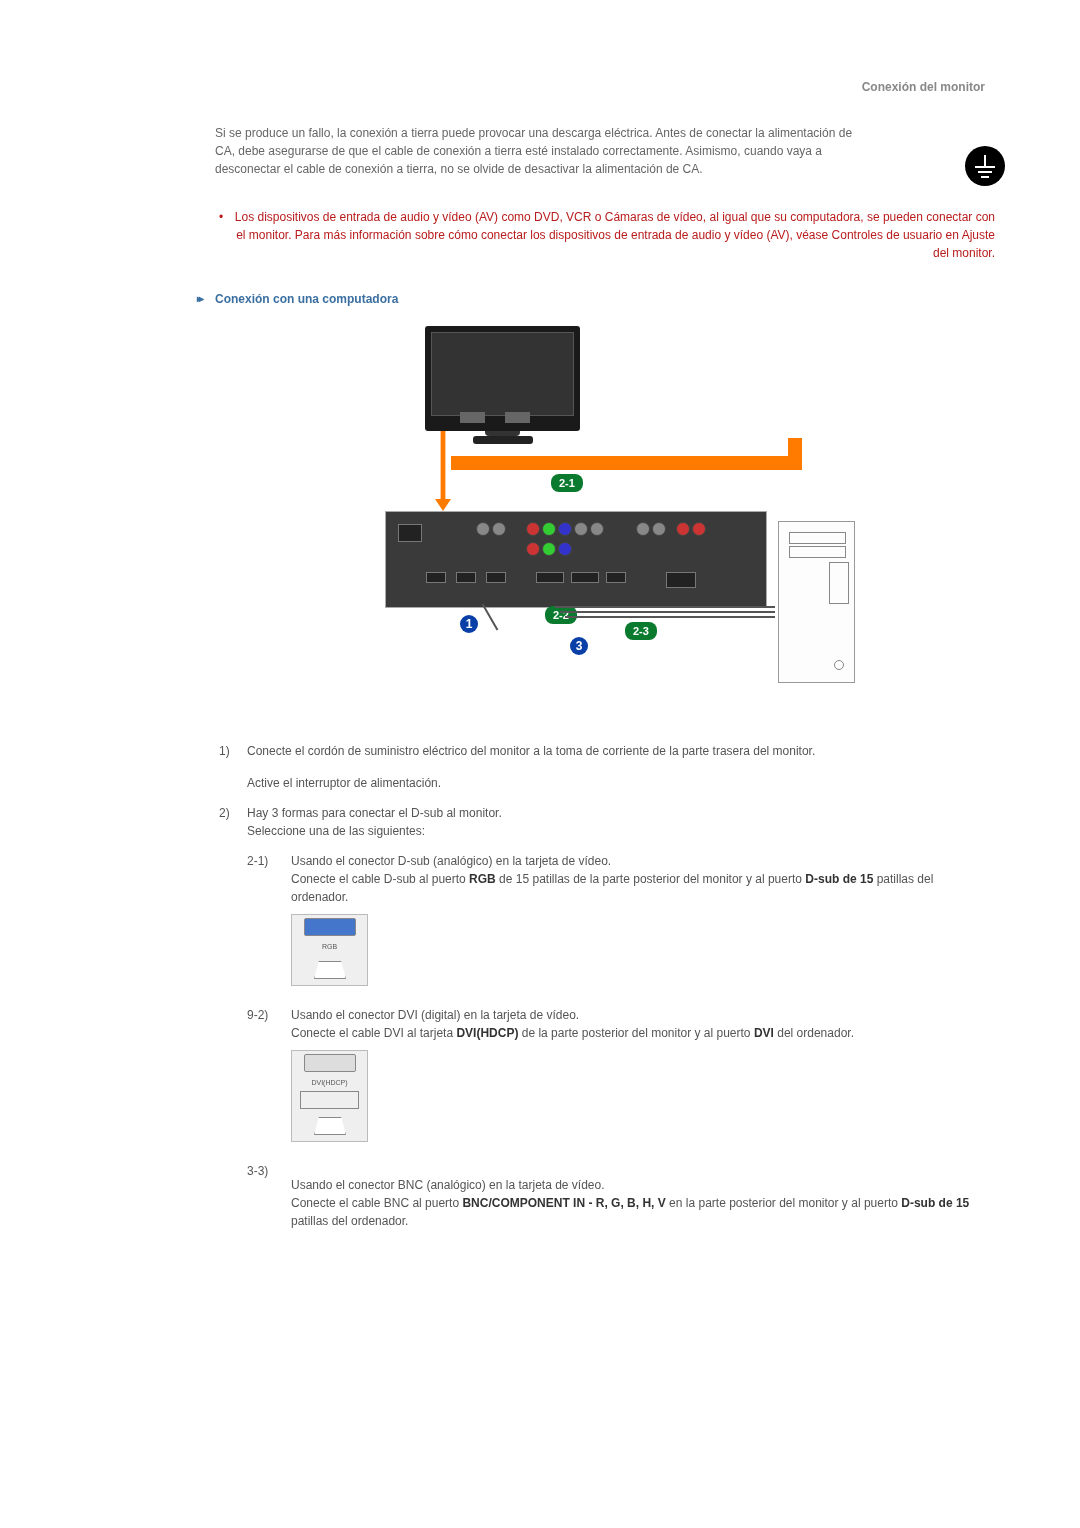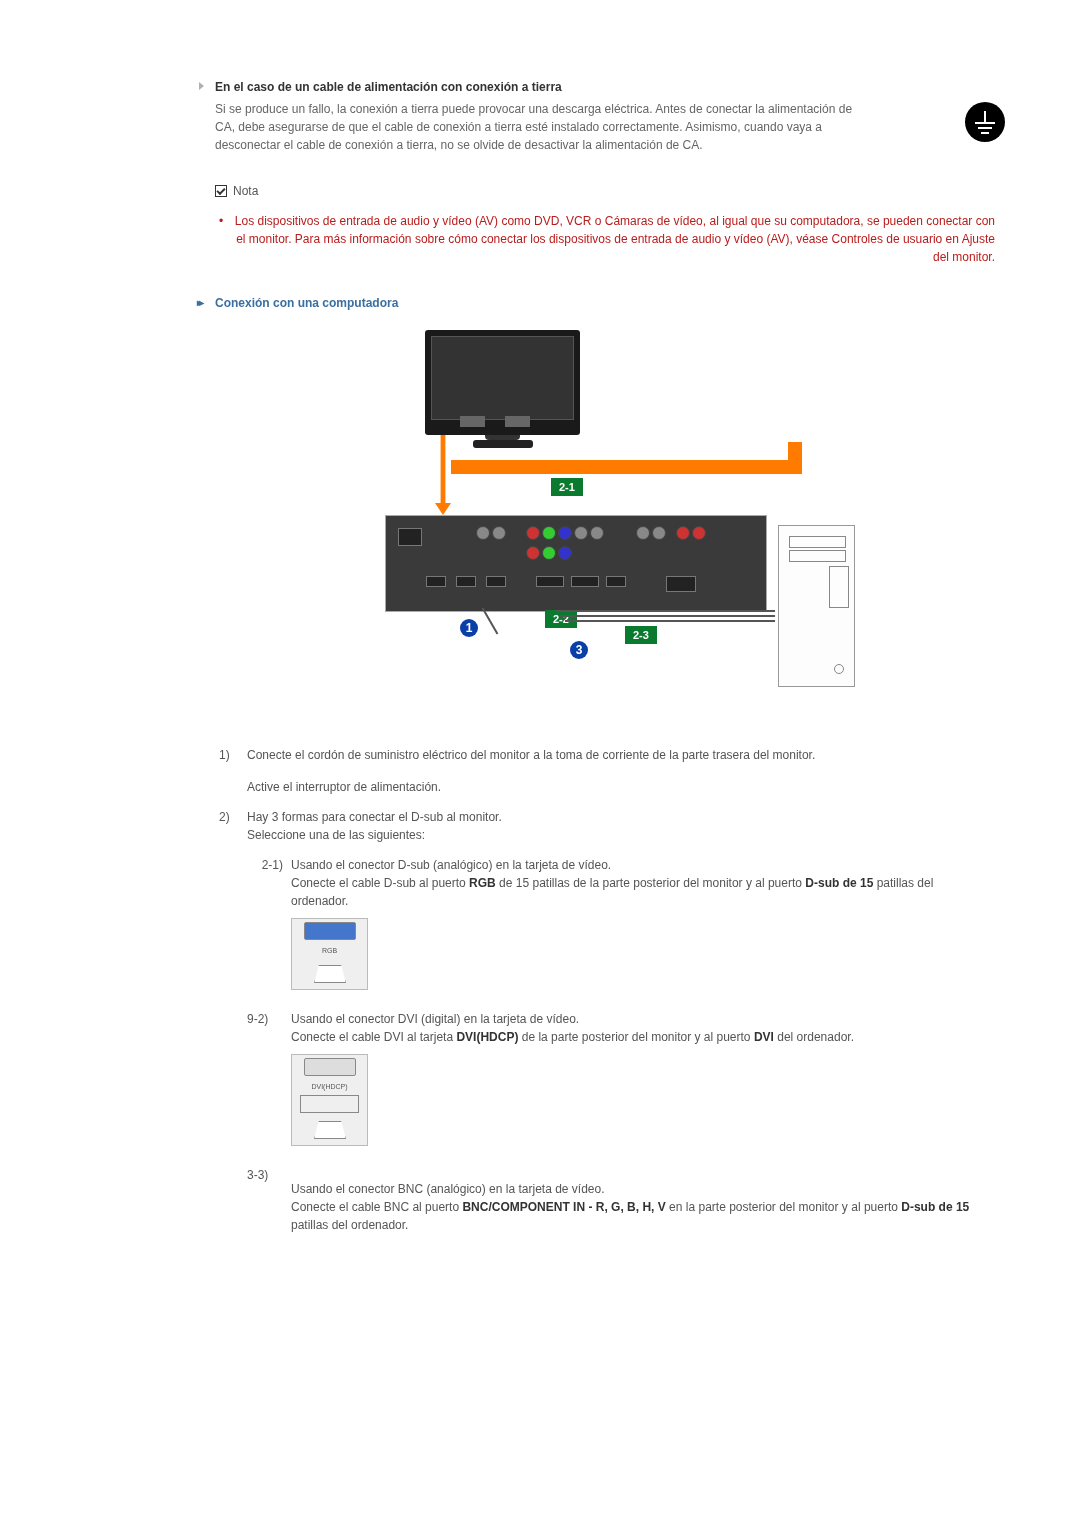--- a/index.html
+++ b/index.html
@@ -146,21 +146,21 @@
     position: absolute;
     left: 80px;
     top: 105px;
     width: 16px;
     height: 80px;
     background: linear-gradient(#ff7b00, #ff7b00);
     clip-path: polygon(35% 0, 65% 0, 65% 85%, 100% 85%, 50% 100%, 0 85%, 35% 85%);
   }
   .cable-across { position: absolute; top: 130px; left: 96px; width: 350px; height: 14px; background: #ff7b00; }
   .cable-across::after { content:""; position:absolute; right:-1px; top:-18px; width:14px; height:32px; background:#ff7b00;}
-  .tag { position: absolute; background: #0a7a2e; color: #fff; font-weight: bold; font-size: 11px; padding: 3px 8px; border-radius: 0; }
+  .tag { position: absolute; background: #0a7a2e; color: #fff; font-weight: bold; font-size: 11px; padding: 3px 8px; border-radius: 8px; }
   .tag-21 { top: 148px; left: 196px; }
   .tag-22 { top: 280px; left: 190px; }
   .tag-23 { top: 296px; left: 270px; }
   .circle { position: absolute; width: 18px; height: 18px; background: #0a3fa8; color: #fff; font-weight: bold; font-size: 12px; border-radius: 50%; display: flex; align-items: center; justify-content: center; }
   .c1 { top: 289px; left: 105px; }
   .c3 { top: 311px; left: 215px; }
   .panel {
     position: absolute;
     top: 185px;
     left: 30px;
@@ -216,39 +216,32 @@
   .connector-pic .label { position:absolute; top:27px; left:0; right:0; }
   .connector-pic .trap { position:absolute; bottom:6px; left:22px; width:30px; height:16px; border:1px solid #888; background:#fff; clip-path: polygon(15% 0, 85% 0, 100% 100%, 0 100%); }
   .connector-pic.dvi { height: 90px; }
   .connector-pic.dvi .midrect { position:absolute; top:40px; left:8px; right:8px; height:16px; border:1px solid #888; }
   .connector-pic.dvi .trap { bottom:6px; }
 </style>
 </head>
 <body>
 
 <div class="page">
+  <div class="header-right">Conexión del monitor</div>
 
   <div class="section1">
-    <div class="bold-title">
-      <span class="arrow-bullet"></span>
-      <span>En el caso de un cable de alimentación con conexión a tierra</span>
-    </div>
     <p>Si se produce un fallo, la conexión a tierra puede provocar una descarga eléctrica. Antes de conectar la alimentación de CA, debe asegurarse de que el cable de conexión a tierra esté instalado correctamente. Asimismo, cuando vaya a desconectar el cable de conexión a tierra, no se olvide de desactivar la alimentación de CA.</p>
     <div class="ground-icon">
       <div class="g1"></div>
         <div class="g2"></div>
         <div class="g3"></div>
         <div class="g4"></div>
     </div>
   </div>
 
-  <div class="nota-line">
-    <span class="checkbox"></span>
-    <span>Nota</span>
-  </div>
 
   <div class="bullet-item">Los dispositivos de entrada de audio y vídeo (AV) como DVD, VCR o Cámaras de vídeo, al igual que su computadora, se pueden conectar con el monitor. Para más información sobre cómo conectar los dispositivos de entrada de audio y vídeo (AV), véase Controles de usuario en Ajuste del monitor.</div>
 
   <div class="sub-heading">
     <span class="double-arrow">▸▸</span>
     <span>Conexión con una computadora</span>
   </div>
 
   <div class="diagram-wrap">
     <div class="diagram">
@@ -315,21 +308,21 @@
       </div>
     </div>
     <div class="row">
       <div class="cell numcol">2)</div>
       <div class="cell bodycol" colspan="2">
         <div>Hay 3 formas para conectar el D-sub al monitor.</div>
         <div>Seleccione una de las siguientes:</div>
 
         <div style="display:table; width:100%; margin-top:6px;">
           <div class="row">
-            <div class="cell subnumcol" style="padding-left:0;text-align:right;">2-1)</div>
+            <div class="cell subnumcol" style="padding-left:0;">2-1)</div>
             <div class="cell bodycol">
               <div>Usando el conector D-sub (analógico) en la tarjeta de vídeo.</div>
               <div>
                 <span>Conecte el cable D-sub al puerto </span><b>RGB</b><span> de 15 patillas de la parte posterior del monitor y al puerto </span><b>D-sub de 15</b><span> patillas del ordenador.</span>
               </div>
               <div class="connector-pic">
                 <div class="top"></div>
                 <div class="label">RGB</div>
                 <div class="trap"></div>
               </div>

